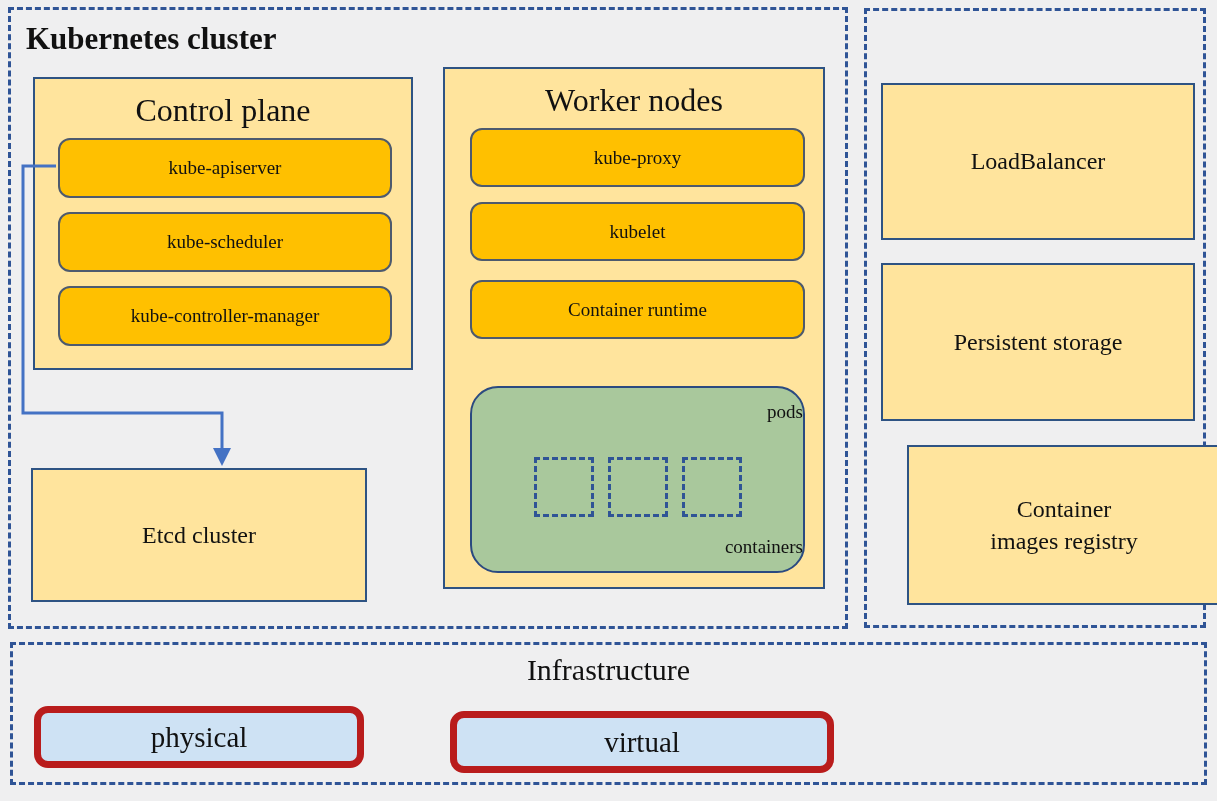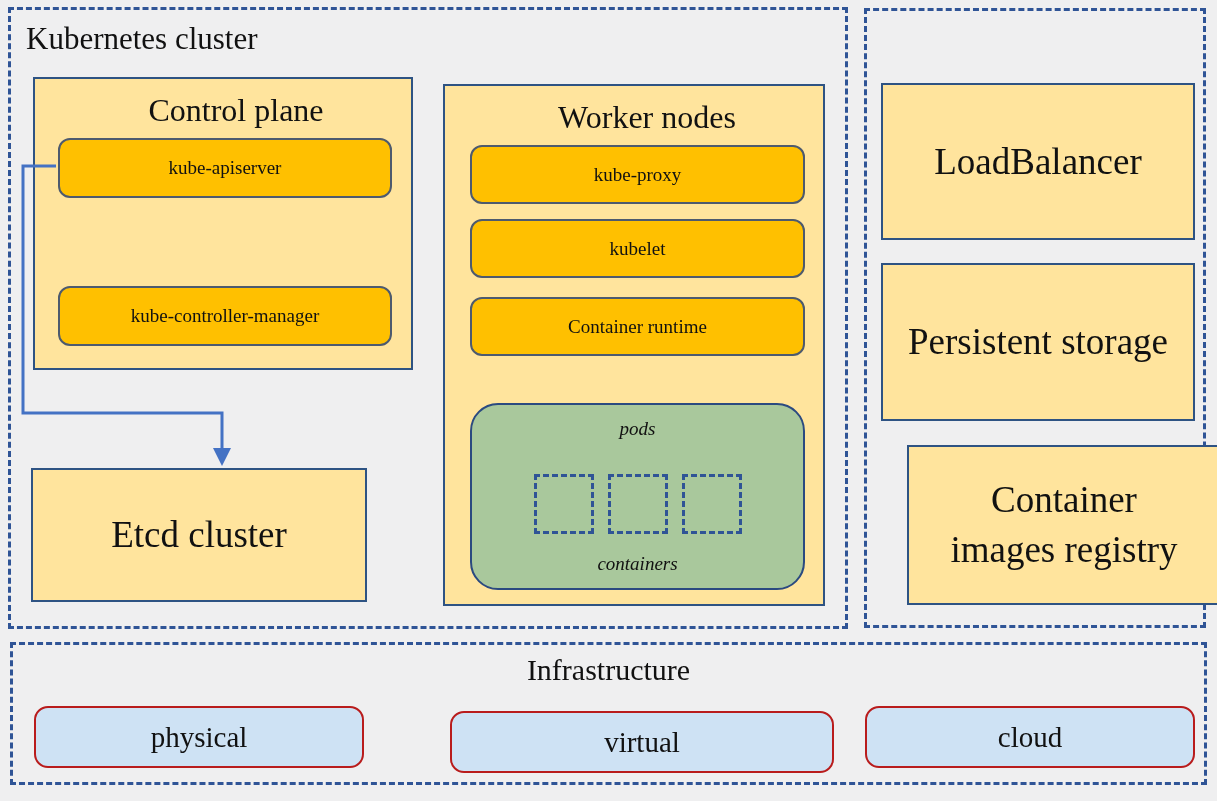--- a/index.html
+++ b/index.html
@@ -16,35 +16,34 @@
 
   
   .dashed-frame {
     border: 3px dashed #2F5496;
     background: transparent;
   }
 
   
   .cluster-title {
     font-size: 31px;
-    font-weight: normal;
+    font-weight: bold;
     line-height: 1.1;
     white-space: nowrap;
   }
   .group-title {
     font-size: 30px;
     line-height: 1.1;
     white-space: nowrap;
   }
   .panel-title {
     font-size: 32px;
     text-align: center;
     line-height: 1.1;
     white-space: nowrap;
-    margin-left: 13px;
   }
 
   
   .panel {
     background: #FFE49D;
     border: 2px solid #2E5383;
   }
 
   
   .component {
@@ -56,76 +55,76 @@
     justify-content: center;
     font-size: 19px;
   }
 
   
   .big-label {
     display: flex;
     align-items: center;
     justify-content: center;
     text-align: center;
-    font-size: 37px;
+    font-size: 24px;
     line-height: 1.35;
     white-space: pre-line;
   }
 
   
   .pods-box {
     background: #A9C89C;
     border: 2px solid #2B4A80;
     border-radius: 28px;
   }
   .pods-label {
     font-size: 19px;
-    text-align: center;
+    text-align: right;
     width: 100%;
-    font-style: italic;
   }
   .container-squares {
     display: flex;
     justify-content: center;
     gap: 14px;
   }
   .container-square {
     width: 60px;
     height: 60px;
     border: 3px dashed #2F5496;
     box-sizing: border-box;
   }
 
   
   .infra-item {
     background: #CEE2F4;
-    border: 2px solid #b91c1c;
+    border: 7px solid #b91c1c;
     border-radius: 14px;
     display: flex;
     align-items: center;
     justify-content: center;
     font-size: 29px;
   }
 
   svg.arrow-layer { position: absolute; left: 0; top: 0; pointer-events: none; }
 </style>
 </head>
 <body>
 
 <div class="abs dashed-frame" style="left:8px; top:7px; width:840px; height:622px;"></div>
 
 <div class="abs cluster-title" style="left:26px; top:22px;">Kubernetes cluster</div>
 
 <div class="abs panel" style="left:33px; top:77px; width:380px; height:293px;">
   <div class="abs panel-title" style="left:0; top:14px; width:100%;">Control plane</div>
   <div class="abs component" style="left:23px; top:59px; width:334px; height:60px;">kube-apiserver</div>
+  <div class="abs component" style="left:23px; top:133px; width:334px; height:60px;">kube-scheduler</div>
   <div class="abs component" style="left:23px; top:207px; width:334px; height:60px;">kube-controller-manager</div>
 </div>
 
-<div class="abs panel" style="left:443px; top:84px; width:382px; height:522px;">
+<div class="abs panel" style="left:443px; top:67px; width:382px; height:522px;">
   <div class="abs panel-title" style="left:0; top:14px; width:100%;">Worker nodes</div>
   <div class="abs component" style="left:25px; top:59px; width:335px; height:59px;">kube-proxy</div>
   <div class="abs component" style="left:25px; top:133px; width:335px; height:59px;font-family:Liberation Serif, serif;">kubelet</div>
   <div class="abs component" style="left:25px; top:211px; width:335px; height:59px;">Container runtime</div>
 
   <div class="abs pods-box" style="left:25px; top:317px; width:335px; height:187px;">
     <div class="abs pods-label" style="left:0; top:13px;">pods</div>
     <div class="abs container-squares" style="left:0; top:69px; width:100%;">
       <div class="container-square"></div>
       <div class="container-square"></div>
@@ -146,14 +145,13 @@
   <div class="abs panel big-label" style="left:14px; top:72px; width:314px; height:157px;">LoadBalancer</div>
   <div class="abs panel big-label" style="left:14px; top:252px; width:314px; height:158px;">Persistent storage</div>
   <div class="abs panel big-label" style="left:14px; top:434px; width:314px; height:160px;margin-left:26px;">Container
 images registry</div>
 </div>
 
 <div class="abs dashed-frame" style="left:10px; top:642px; width:1197px; height:143px;">
   <div class="abs group-title" style="left:0; top:8px; width:100%; text-align:center;">Infrastructure</div>
   <div class="abs infra-item" style="left:21px; top:61px; width:330px; height:62px;">physical</div>
   <div class="abs infra-item" style="left:437px; top:66px; width:384px; height:62px;font-family:Liberation Serif, serif;">virtual</div>
-  <div class="abs infra-item" style="left:852px; top:61px; width:330px; height:62px;">cloud</div>
 </div>
 
 </body></html>

